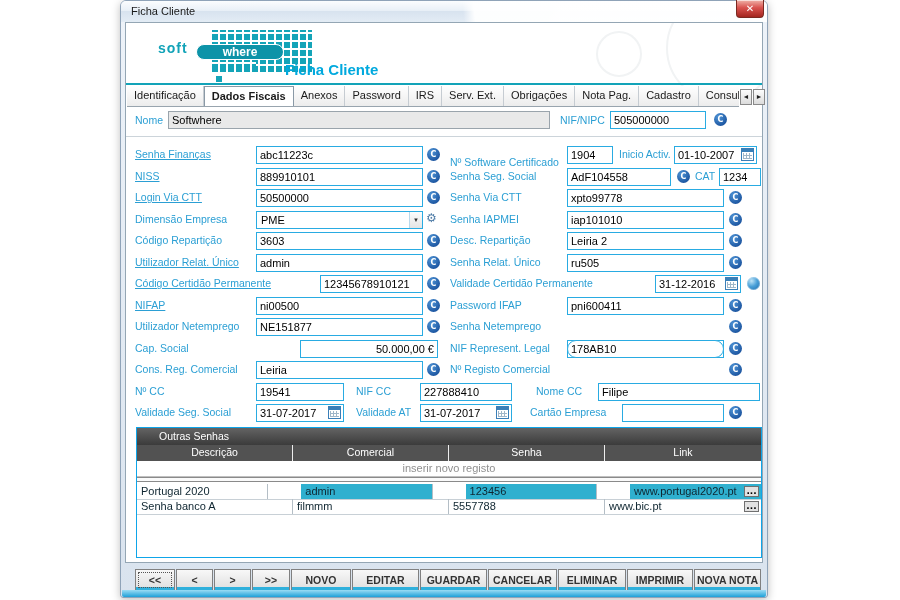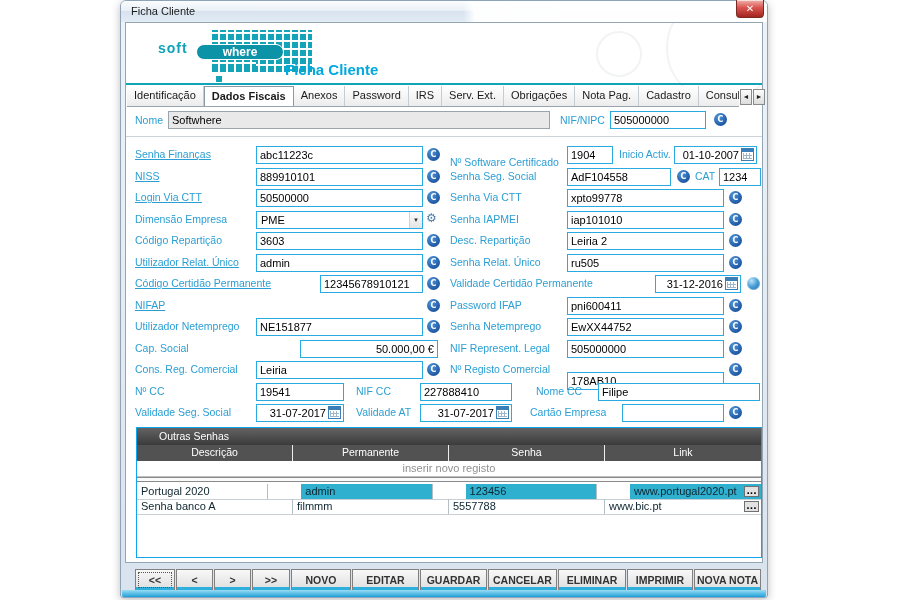--- a/index.html
+++ b/index.html
@@ -47,21 +47,21 @@
       margin-bottom:-1px;font-weight:bold;}
   .tabscroll{position:absolute;top:89px;width:12px;height:16px;background:linear-gradient(#fdfdfd,#dcdcdc);
       border:1px solid #8a8a8a;font-size:7px;line-height:14px;text-align:center;color:#222;cursor:pointer;}
   
   .flabel{position:absolute;color:#2b9fd4;font-size:10.5px;white-space:nowrap;}
   .flink{text-decoration:underline;cursor:pointer;}
   .fi{position:absolute;height:18px;border:1px solid #29abe2;background:#fff;color:#000;
       font-family:"Liberation Sans","DejaVu Sans",sans-serif;font-size:11px;padding:1px 3px;margin:0;}
   .fi.gray{background:#e9e9e9;border:1px solid #9aa4ac;}
   .fi.ra{text-align:right;}
-  .fi.date{padding-right:17px;text-align:right;}
+  .fi.date{padding-right:17px;}
   .cicn{position:absolute;width:13px;height:13px;border-radius:50%;cursor:pointer;
       background:radial-gradient(circle at 35% 30%,#4e94d6,#1c55a0 75%);
       color:#fff;font:bold 8px/13px "DejaVu Sans",sans-serif;text-align:center;}
   .gear{position:absolute;font-size:12px;line-height:13px;color:#4d7ba6;cursor:pointer;}
   .cal{position:absolute;width:13px;height:13px;background:#fff;border:1px solid #3a7fb8;cursor:pointer;}
   .cal::before{content:"";position:absolute;left:0;right:0;top:0;height:3px;background:#3a7fb8;}
   .cal::after{content:"";position:absolute;left:1px;right:1px;top:4px;bottom:1px;
       background-image:repeating-linear-gradient(90deg,#9fb6c8 0 1px,transparent 1px 3px),
                         repeating-linear-gradient(0deg,#9fb6c8 0 1px,transparent 1px 3px);}
   .globe{position:absolute;width:13px;height:13px;border-radius:50%;cursor:pointer;
@@ -198,43 +198,43 @@
 
   <span class="flabel flink" style="left:135px;top:277px;">Código Certidão Permanente</span>
   <input class="fi" style="left: 320px; top: 275px; width: 103px;" value="12345678910121">
   <span class="cicn" style="left:427px;top:277px;">C</span>
   <span class="flabel" style="left:450px;top:277px;">Validade Certidão Permanente</span>
   <input class="fi date" style="left: 655px; top: 275px; width: 86px;" value="31-12-2016">
   <span class="cal" style="left:725px;top:277px;"></span>
   <span class="globe" style="left:747px;top:277px;"></span>
 
   <span class="flabel flink" style="left:135px;top:299px;">NIFAP</span>
+  <input class="fi" style="left: 256px; top: 297px; width: 167px;" value="ni00500">
   <span class="cicn" style="left:427px;top:299px;">C</span>
   <span class="flabel" style="left:450px;top:299px;">Password IFAP</span>
   <input class="fi" style="left: 567px; top: 297px; width: 157px;" value="pni600411">
   <span class="cicn" style="left:729px;top:299px;">C</span>
 
   <span class="flabel" style="left:135px;top:320px;">Utilizador Netemprego</span>
   <input class="fi" style="left: 256px; top: 318px; width: 167px;" value="NE151877">
   <span class="cicn" style="left:427px;top:320px;">C</span>
   <span class="flabel" style="left:450px;top:320px;">Senha Netemprego</span>
-  <input class="fi" style="left: 567px; top: 318px; width: 157px;" value="EwXX44752">
   <span class="cicn" style="left:729px;top:320px;">C</span>
 
   <span class="flabel" style="left:135px;top:342px;">Cap. Social</span>
   <input class="fi ra" style="left: 300px; top: 340px; width: 138px;" value="50.000,00 €">
   <span class="flabel" style="left:450px;top:342px;">NIF Represent. Legal</span>
   <input class="fi" style="left: 567px; top: 340px; width: 157px;" value="505000000">
   <span class="cicn" style="left:729px;top:342px;">C</span>
 
   <span class="flabel" style="left:135px;top:363px;">Cons. Reg. Comercial</span>
   <input class="fi" style="left: 256px; top: 361px; width: 167px;" value="Leiria">
   <span class="cicn" style="left:427px;top:363px;">C</span>
   <span class="flabel" style="left:450px;top:363px;">Nº Registo Comercial</span>
-  <input class="fi" style="left: 567px; top: 372px; width: 157px;" value="178AB10">
+  <input class="fi" style="left: 567px; top: 340px; width: 157px; border-radius: 9px;" value="178AB10">
   <span class="cicn" style="left:729px;top:363px;">C</span>
 
   <span class="flabel" style="left:135px;top:385px;">Nº CC</span>
   <input class="fi" style="left: 256px; top: 383px; width: 88px;" value="19541">
   <span class="flabel" style="left:356px;top:385px;">NIF CC</span>
   <input class="fi" style="left: 420px; top: 383px; width: 92px;" value="227888410">
   <span class="flabel" style="left:536px;top:385px;">Nome CC</span>
   <input class="fi" style="left: 598px; top: 383px; width: 162px;" value="Filipe">
 
   <span class="flabel" style="left:135px;top:406px;">Validade Seg. Social</span>
@@ -244,21 +244,21 @@
   <input class="fi date" style="left: 420px; top: 404px; width: 92px;" value="31-07-2017">
   <span class="cal" style="left:496px;top:406px;"></span>
   <span class="flabel" style="left:530px;top:406px;">Cartão Empresa</span>
   <input class="fi" style="left: 622px; top: 404px; width: 102px;" value="">
   <span class="cicn" style="left:729px;top:406px;">C</span>
 
   <div class="ostable">
     <div class="os-title">Outras Senhas</div>
     <div class="os-head">
       <div class="hc">Descrição</div>
-      <div class="hc">Permanente</div>
+      <div class="hc">Comercial</div>
       <div class="hc">Senha</div>
       <div class="hc">Link</div>
     </div>
     <div class="os-insert">inserir novo registo</div>
     <div class="os-split"></div>
     <div class="trow selected" style="top:56px;gap:33px;">
       <div class="tc c1">Portugal 2020</div>
       <div class="tc">admin</div>
       <div class="tc">123456</div>
       <div class="tc">

